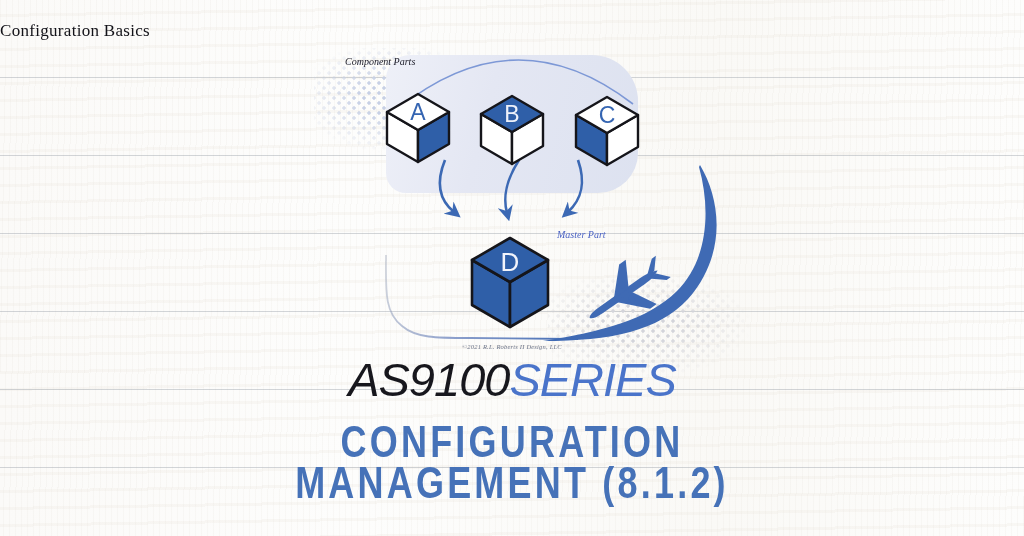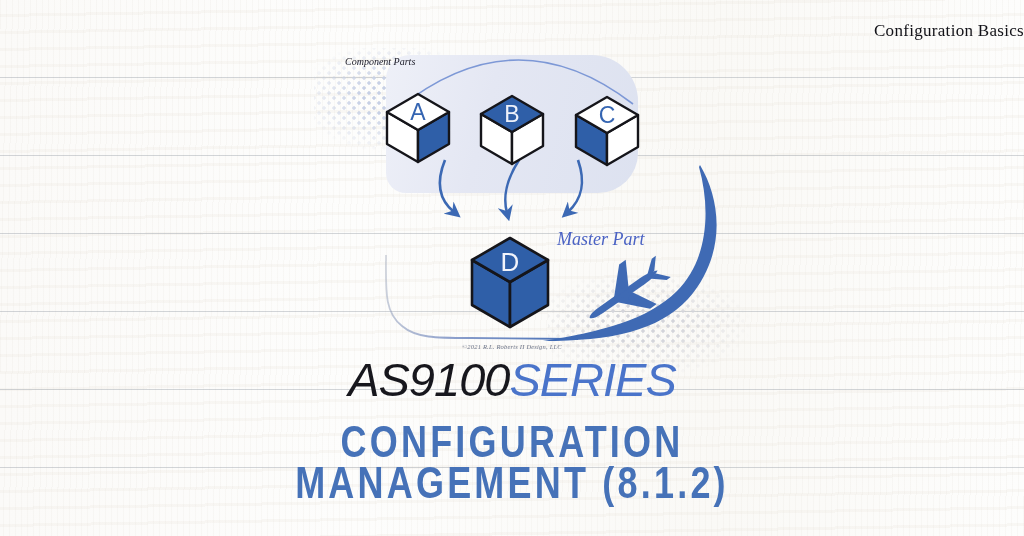--- a/index.html
+++ b/index.html
@@ -32,32 +32,32 @@
   }
   .dots-left{left:314px;top:48px;width:170px;height:110px;--dotc:#c7d0e5;}
   .dots-right{left:548px;top:276px;width:205px;height:108px;--dotc:#d3d4da;}
   
   .panel{
     left:386px;top:55px;width:252px;height:138px;
     border-radius:24px 46px 40px 20px;
     background:linear-gradient(104deg,#eef0f8 0%,#e4e7f3 40%,#dde2f0 100%);
   }
   .title{
-    left:0;top:21px;width:1024px;text-align:right;
+    left:0;top:21px;width:1024px;text-align:left;
     font-family:"Liberation Serif",serif;font-size:17px;color:#121218;
     letter-spacing:0.3px;
   }
   .component-parts{
     left:345px;top:56px;
     font-family:"Liberation Serif",serif;font-style:italic;font-size:10px;
     color:#1a1a26;
   }
   .master-part{
     left:557px;top:229px;
-    font-family:"Liberation Serif",serif;font-style:italic;font-size:18px;
+    font-family:"Liberation Serif",serif;font-style:italic;font-size:10px;
     color:#4a62c4;
   }
   .copyright{
     left:0;top:343px;width:1024px;text-align:center;
     font-family:"Liberation Serif",serif;font-style:italic;
     font-size:6.5px;color:#6a7388;letter-spacing:0.2px;
   }
   .brand{
     left:0;top:355px;width:1024px;text-align:center;
     font-style:italic;font-size:47px;line-height:50px;letter-spacing:-1px;

